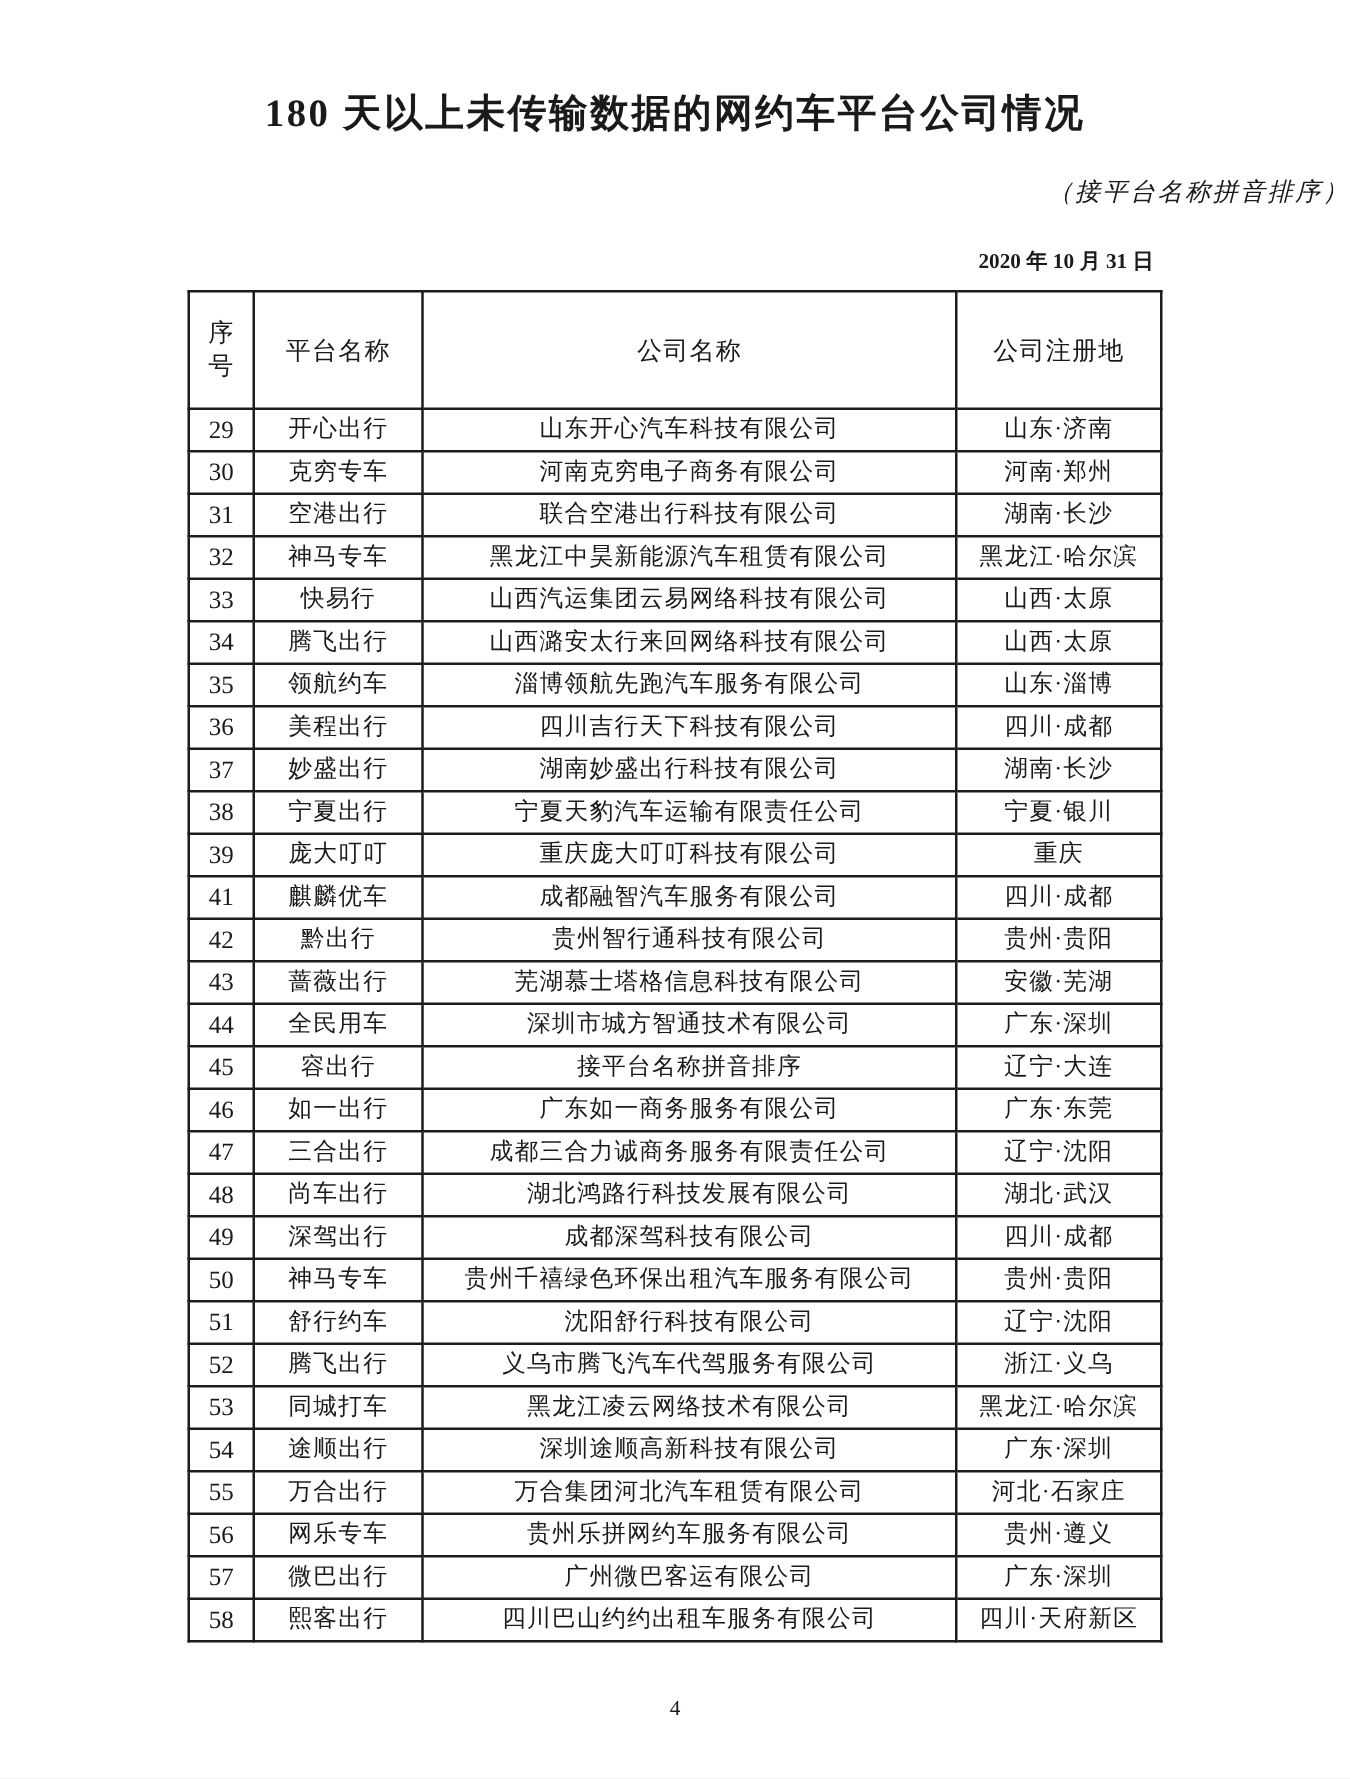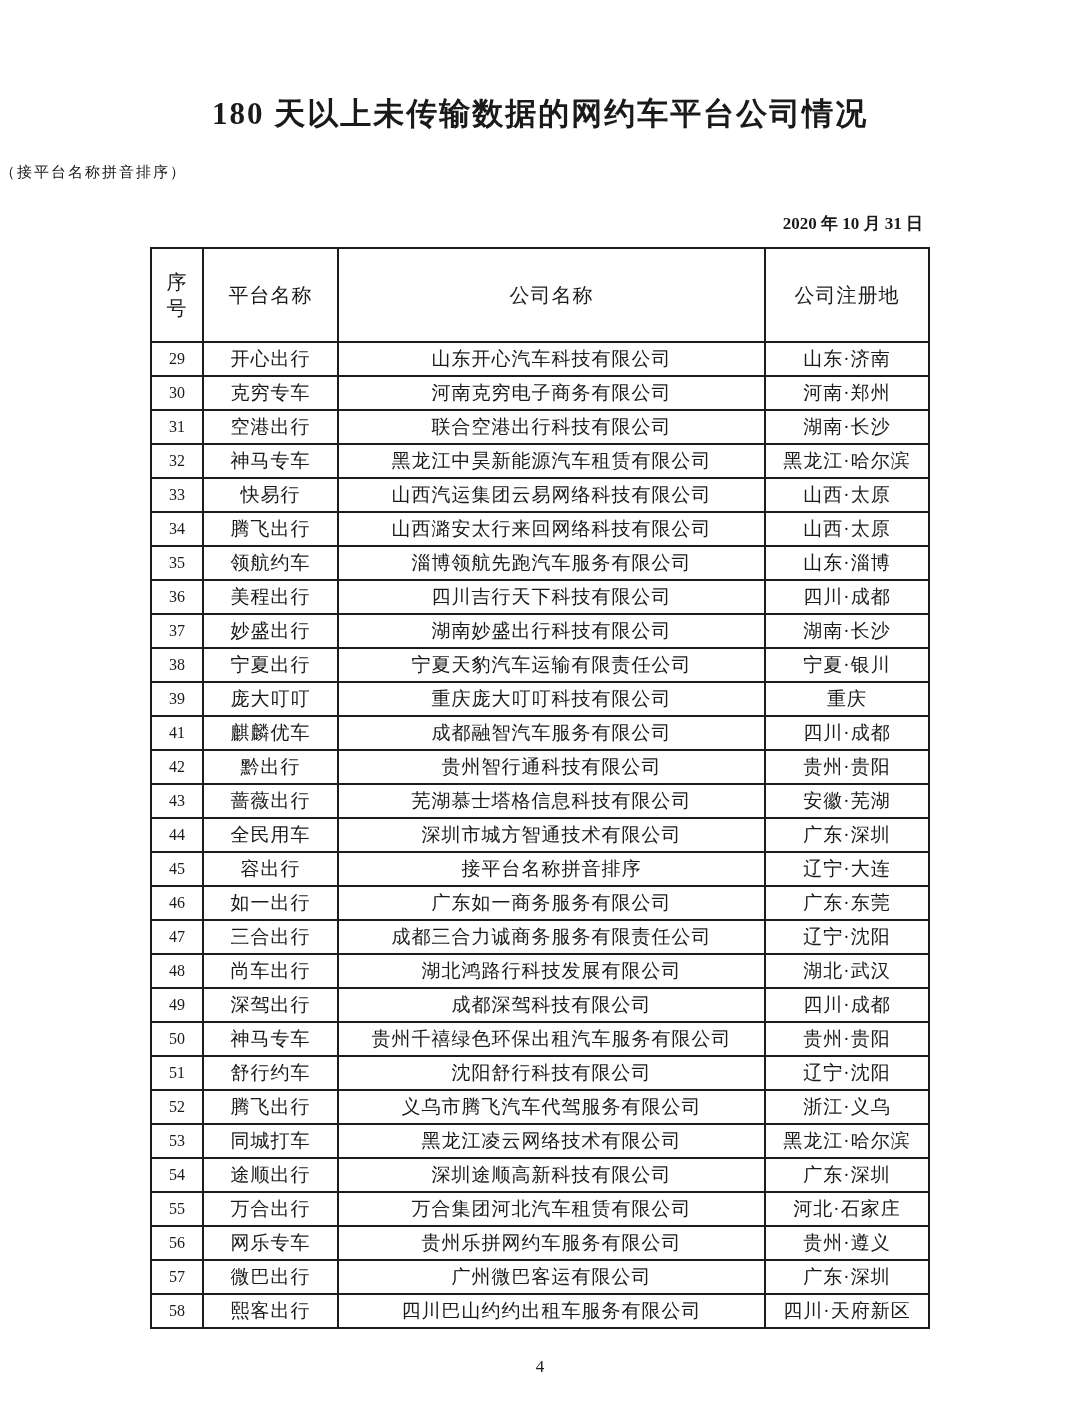--- a/index.html
+++ b/index.html
@@ -12,30 +12,31 @@
     height: 1423px;
     margin: 0 auto;
     background: #ffffff;
     box-shadow: 0 0 6px rgba(0,0,0,0.15);
     font-family: "Liberation Serif", "DejaVu Serif", serif;
     color: #1a1a1a;
     position: relative;
     overflow: hidden;
   }
   .title {
-    padding-top: 93px;
+    padding-top: 70px;
     text-align: center;
     font-size: 31px;
     font-weight: bold;
     letter-spacing: 2px;
   }
   .subtitle {
     margin-top: 28px;
-    text-align: left;
-    font-size: 15px;
+    text-align: right;
+    font-size: 20px;
+    font-style: italic;
     letter-spacing: 2px;
   }
   .dateline {
     width: 778px;
     margin: 30px auto 12px auto;
     text-align: right;
     font-size: 17px;
     font-weight: bold;
     padding-right: 6px;
     box-sizing: border-box;
@@ -62,21 +63,21 @@
   }
   .doc-table th.col-serial {
     padding: 18px 13px; 
     line-height: 1.3;
   }
   .doc-table td {
     height: 28px;
     line-height: 1.2;
   }
   .doc-table td.cell-serial {
-    font-size: 16px;
+    font-size: 20px;
     letter-spacing: 0;
   }
   .pagenum {
     position: absolute;
     bottom: 46px;
     left: 0;
     width: 100%;
     text-align: center;
     font-size: 17px;
   }

